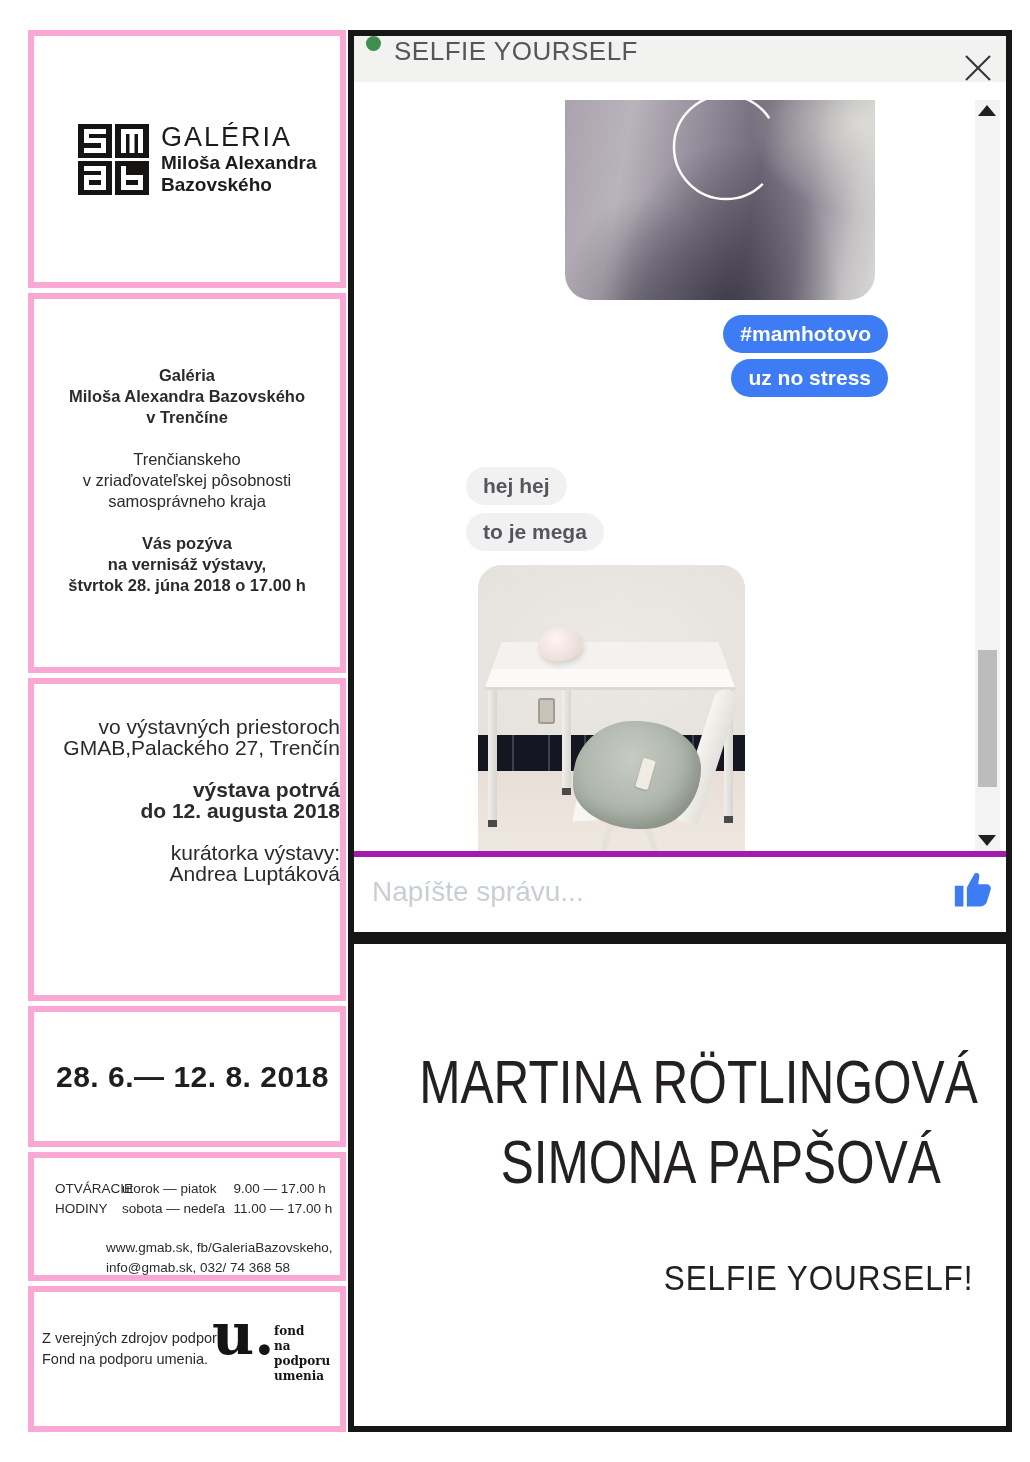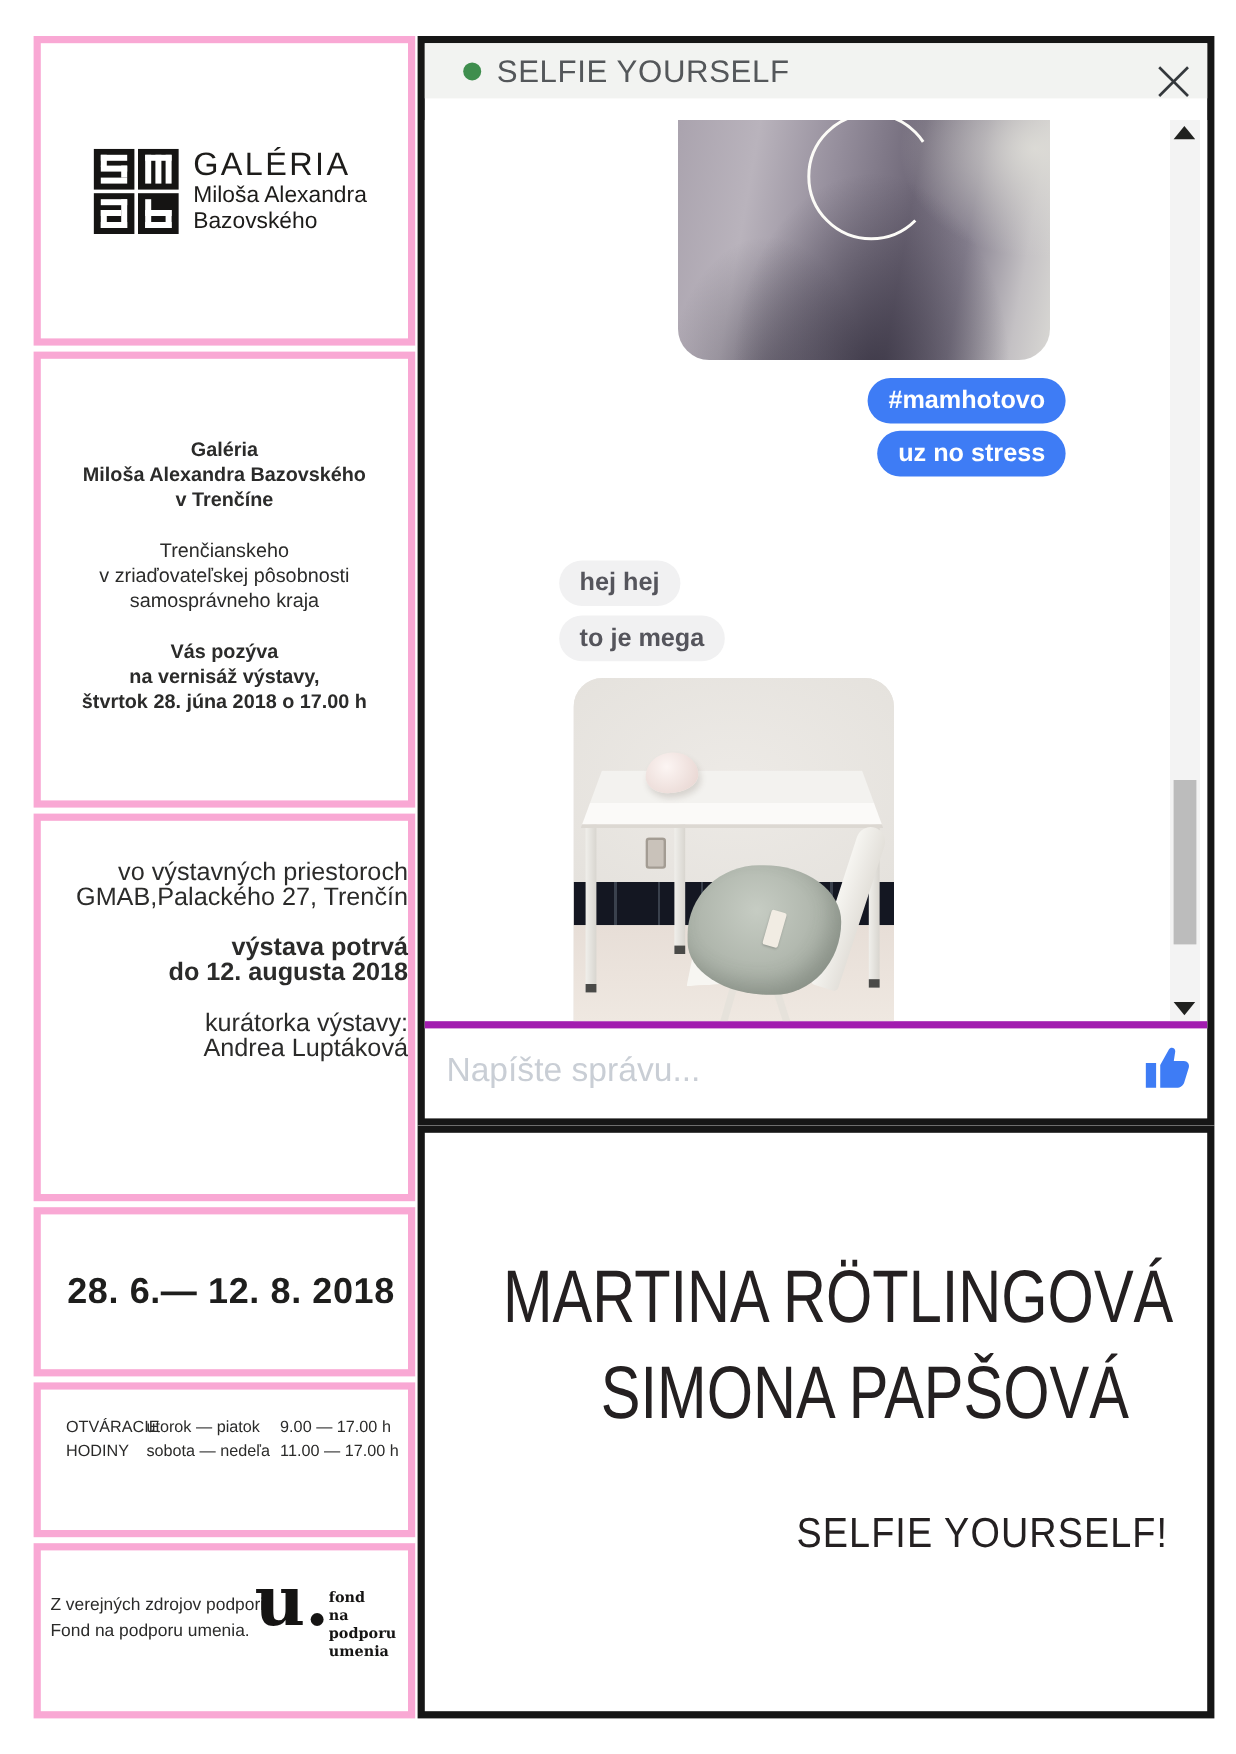--- a/index.html
+++ b/index.html
@@ -7,21 +7,21 @@
           font-family:"Liberation Sans",sans-serif;color:#222;overflow:hidden;}
   .box{position:absolute;left:28px;width:318px;background:#fff;
        border:6px solid #f9a8d4;box-sizing:border-box;}
   .panel{position:absolute;left:348px;width:664px;background:#fff;
        border:6px solid #161616;box-sizing:border-box;}
 
   
   .box-logo{top:30px;height:258px;display:flex;align-items:center;padding-left:44px;gap:12px;}
   .logo-mark{width:71px;height:71px;flex:0 0 auto;}
   .logo-word{font-size:27px;letter-spacing:2px;color:#1d1c1a;line-height:30px;}
-  .logo-sub{font-size:19px;font-weight:normal;color:#1d1c1a;line-height:22px;}
+  .logo-sub{font-size:19px;font-weight:bold;color:#1d1c1a;line-height:22px;}
 
   .box-invite{top:293px;height:380px;text-align:center;padding-top:66px;font-size:16.5px;line-height:21px;color:#2b2b2a;}
   .box-venue{top:678px;height:323px;text-align:right;padding-top:32px;font-size:21px;line-height:21px;color:#2b2b2a;}
   .tgroup{margin:0 0 21px 0;}
   .tgroup.bold{font-weight:bold;}
 
   .box-dates{top:1006px;height:141px;display:flex;align-items:center;padding-left:22px;}
   .dates-text{font-size:30px;font-weight:bold;color:#1e1e1d;letter-spacing:.5px;}
 
   .box-hours{top:1152px;height:129px;padding-top:21px;font-size:13.5px;color:#2b2b2a;}
@@ -34,21 +34,21 @@
   .box-fund{top:1286px;height:146px;}
   .fund-credit{position:absolute;left:8px;top:36px;font-size:14.5px;line-height:21px;color:#2b2b2a;}
   .fund-logo{position:absolute;left:178px;top:8px;font-family:"DejaVu Serif",serif;
              font-weight:bold;font-size:58px;color:#151413;}
   .fund-lines{position:absolute;left:240px;top:32px;font-family:"DejaVu Serif",serif;
              font-weight:bold;font-size:12px;line-height:15px;color:#151413;}
 
   
   .chat{top:30px;height:908px;}
   .chat-header{position:absolute;left:0;top:0;right:0;height:46px;background:#f2f3f1;
-               display:flex;align-items:center;padding-left:32px;box-sizing:border-box;}
+               display:flex;padding-left:12px;box-sizing:border-box;}
   .dot{width:15px;height:15px;border-radius:50%;background:var(--online-green,#3f8e4e);margin-right:13px;}
   .chat-title{font-size:26px;color:#54575a;letter-spacing:.5px;}
   .chat-close{position:absolute;right:8px;top:12px;width:40px;height:40px;cursor:pointer;}
 
   .chat-body{position:absolute;left:0;top:64px;right:0;height:751px;background:#fff;
              border-bottom:6px solid #a21caf;overflow:hidden;}
 
   .bubble{position:absolute;height:38px;line-height:38px;border-radius:19px;
           font-weight:bold;font-size:21px;padding:0 17px;white-space:nowrap;}
   .bubble-right{background:var(--accent-blue,#3e7cf5);color:#fff;}
@@ -208,20 +208,24 @@
       </div>
       <div class="hours-col-days">
         <div>utorok — piatok</div>
         <div>sobota — nedeľa</div>
       </div>
       <div class="hours-col-times">
         <div>9.00 — 17.00 h</div>
         <div>11.00 — 17.00 h</div>
       </div>
     </div>
+    <div class="hours-contact">
+      <div>www.gmab.sk, fb/GaleriaBazovskeho,</div>
+      <div>info@gmab.sk, 032/ 74 368 58</div>
+    </div>
   </div>
 
   <div class="box box-fund">
     <div class="fund-credit">
       <div>Z verejných zdrojov podporil</div>
       <div>Fond na podporu umenia.</div>
     </div>
     <div class="fund-logo">u.</div>
     <div class="fund-lines">
       <div>fond</div>

